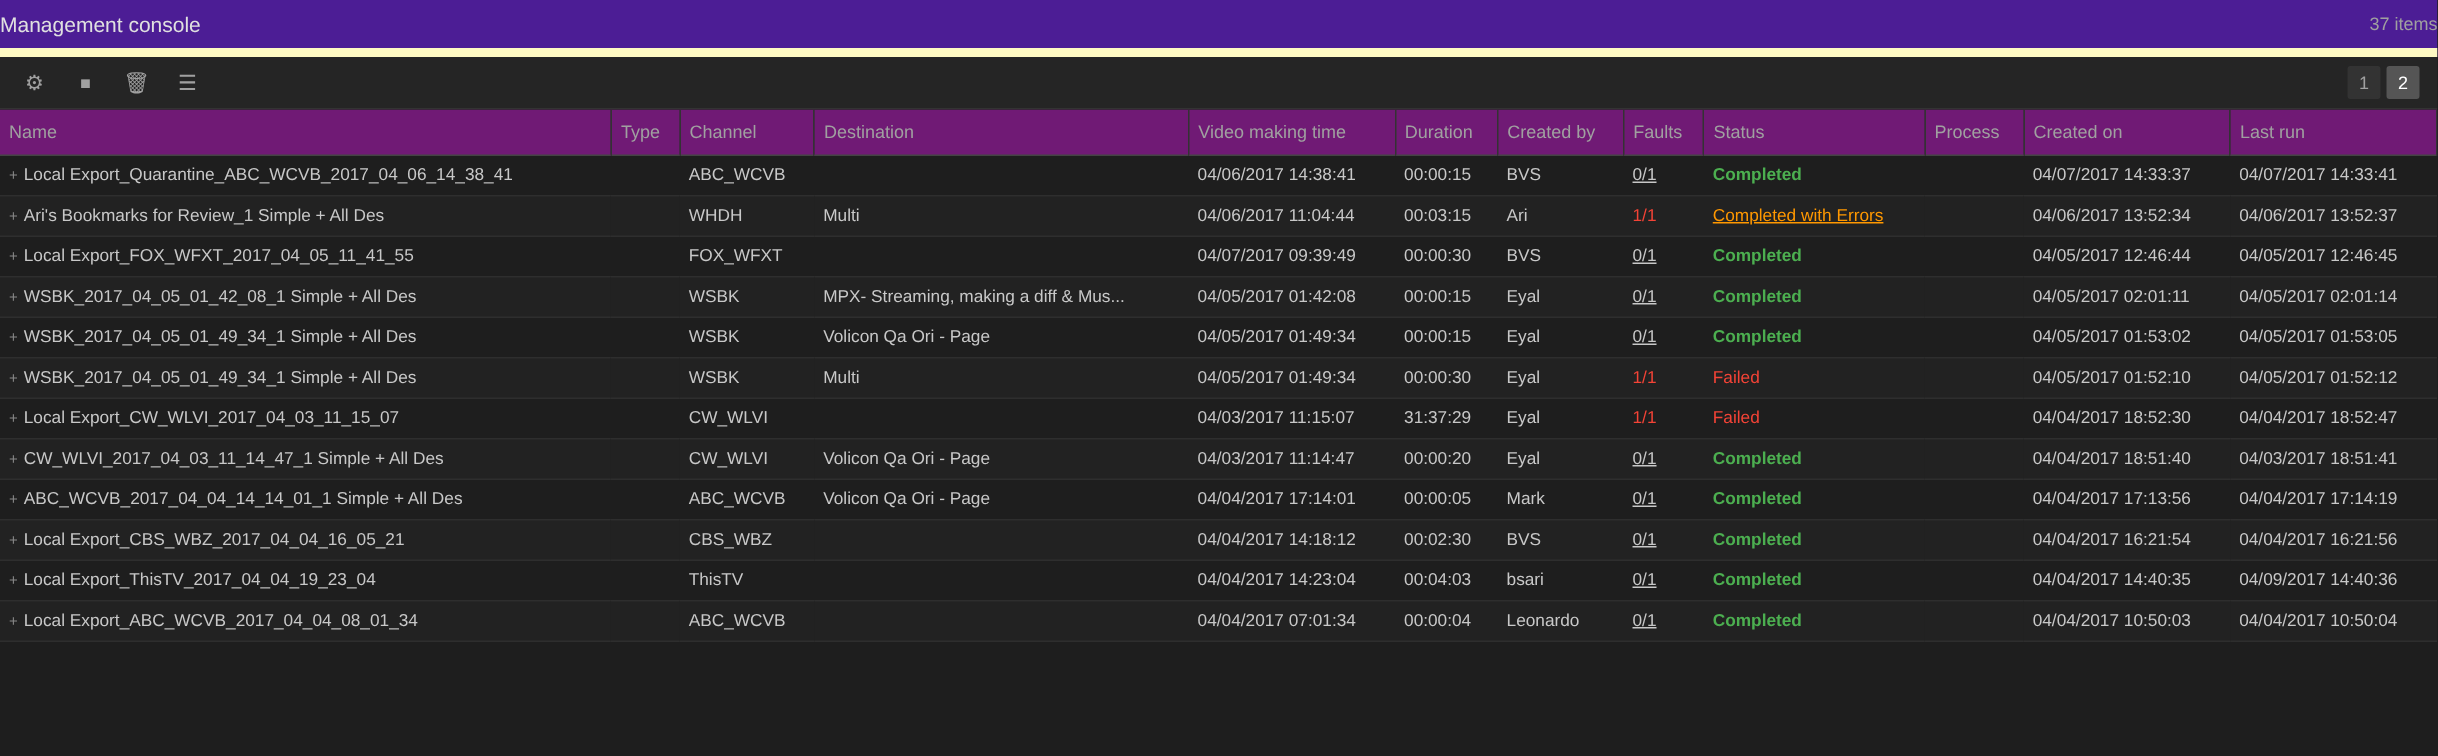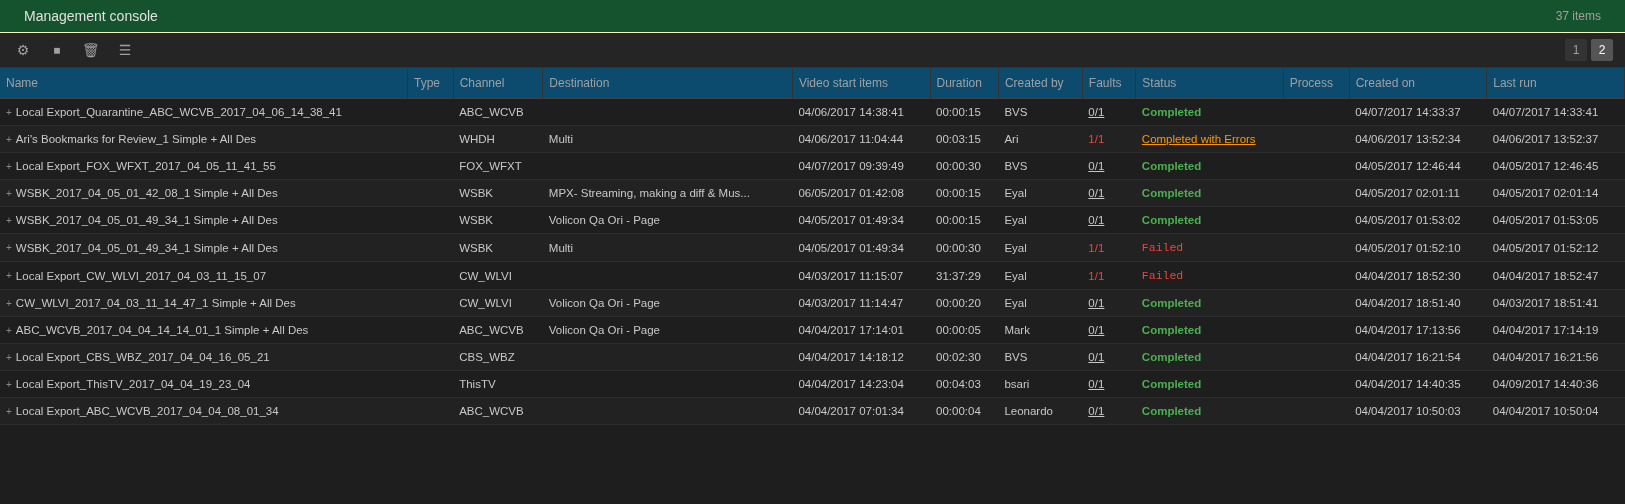--- a/index.html
+++ b/index.html
@@ -7,23 +7,23 @@
       background: #1e1e1e;
       color: #c8c8c8;
       font-family: Arial, sans-serif;
       font-size: 12px;
       min-width: 1625px;
     }
     .title-bar {
       display: flex;
       justify-content: space-between;
       align-items: center;
-      padding: 8px 24px;
-      background: #14532d;
-      border-bottom: 1px solid #fef9c3;
+      padding: 8px 0;
+      background: #4c1d95;
+      border-bottom: 6px solid #fef9c3;
     }
     .title-bar h1 {
       font-size: 14px;
       font-weight: normal;
       color: #e0e0e0;
     }
     .item-count {
       color: #a0a0a0;
       font-size: 12px;
     }
@@ -67,21 +67,21 @@
       color: #fff;
     }
     .table-container {
       overflow-x: auto;
     }
     table {
       width: 100%;
       border-collapse: collapse;
     }
     thead tr {
-      background: #0c4a6e;
+      background: #701a75;
       border-bottom: 1px solid #444;
     }
     thead th {
       padding: 8px 6px;
       text-align: left;
       color: #a0a0a0;
       font-weight: normal;
       white-space: nowrap;
       border-right: 1px solid #333;
       font-size: 12px;
@@ -106,21 +106,21 @@
       align-items: center;
       gap: 4px;
     }
     .expand-icon {
       color: #888;
       font-size: 10px;
       cursor: pointer;
     }
     .status-completed { color: #4caf50; font-weight: bold; }
     .status-completed-errors { color: #ff9800; text-decoration: underline; }
-    .status-failed { color: #f44336; font-family: Liberation Mono, monospace; }
+    .status-failed { color: #f44336; }
     .faults-red { color: #f44336; }
     .faults-normal { color: #c8c8c8; text-decoration: underline; }
   </style>
 </head>
 <body>
 
 <div class="title-bar">
   <h1>Management console</h1>
   <span class="item-count">37 items</span>
 </div>
@@ -137,21 +137,21 @@
 </div>
 
 <div class="table-container">
   <table>
     <thead>
       <tr>
         <th>Name</th>
         <th>Type</th>
         <th>Channel</th>
         <th>Destination</th>
-        <th>Video start items</th>
+        <th>Video making time</th>
         <th>Duration</th>
         <th>Created by</th>
         <th>Faults</th>
         <th>Status</th>
         <th>Process</th>
         <th>Created on</th>
         <th>Last run</th>
       </tr>
     </thead>
     <tbody id="table-body">
@@ -215,21 +215,21 @@
         <tr>
     <td>
       <span class="name-cell">
         <span class="expand-icon">+</span>
         <span>WSBK_2017_04_05_01_42_08_1 Simple + All Des</span>
       </span>
     </td>
     <td></td>
     <td>WSBK</td>
     <td>MPX- Streaming, making a diff &amp; Mus...</td>
-    <td>06/05/2017 01:42:08</td>
+    <td>04/05/2017 01:42:08</td>
     <td>00:00:15</td>
     <td>Eyal</td>
     <td class="faults-normal">0/1</td>
     <td class="status-completed">Completed</td>
     <td></td>
     <td>04/05/2017 02:01:11</td>
     <td>04/05/2017 02:01:14</td>
   </tr>
         <tr>
     <td>

